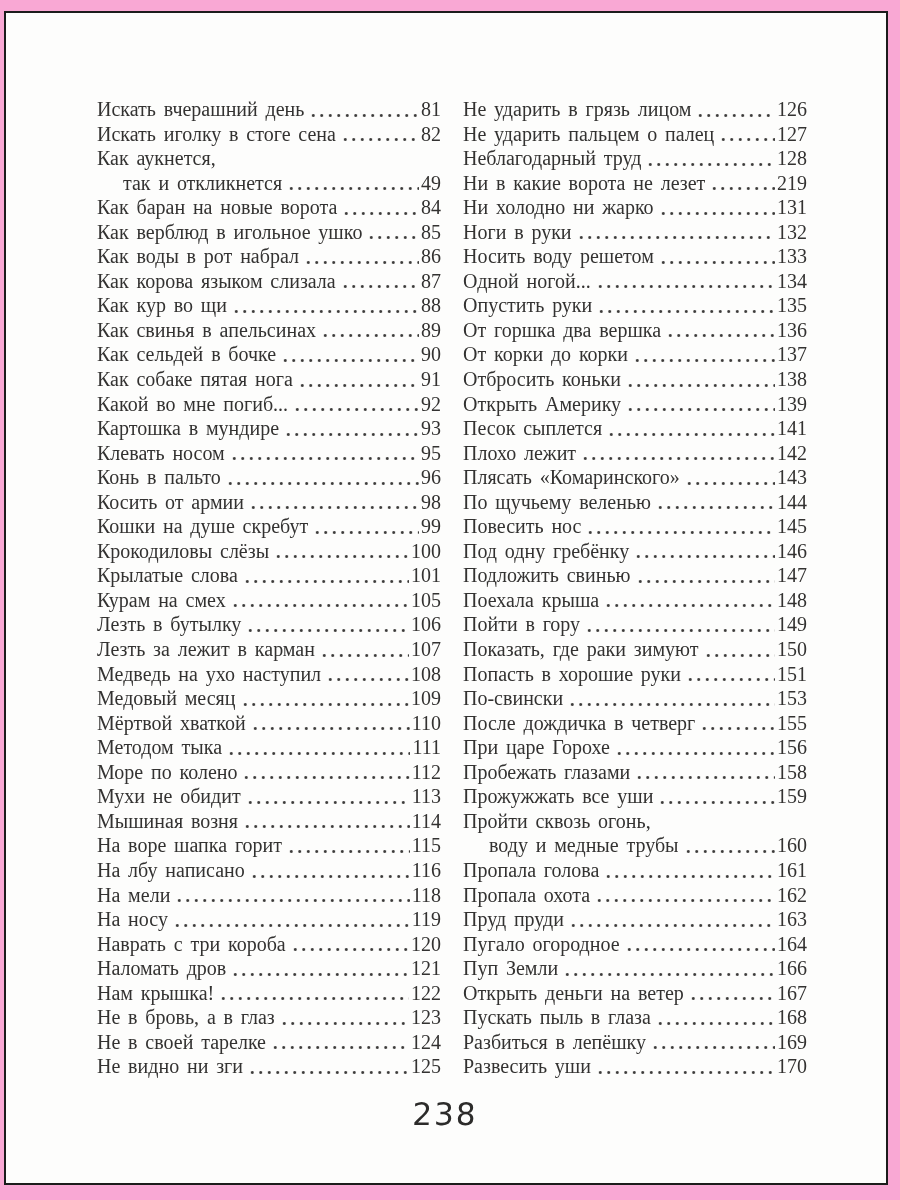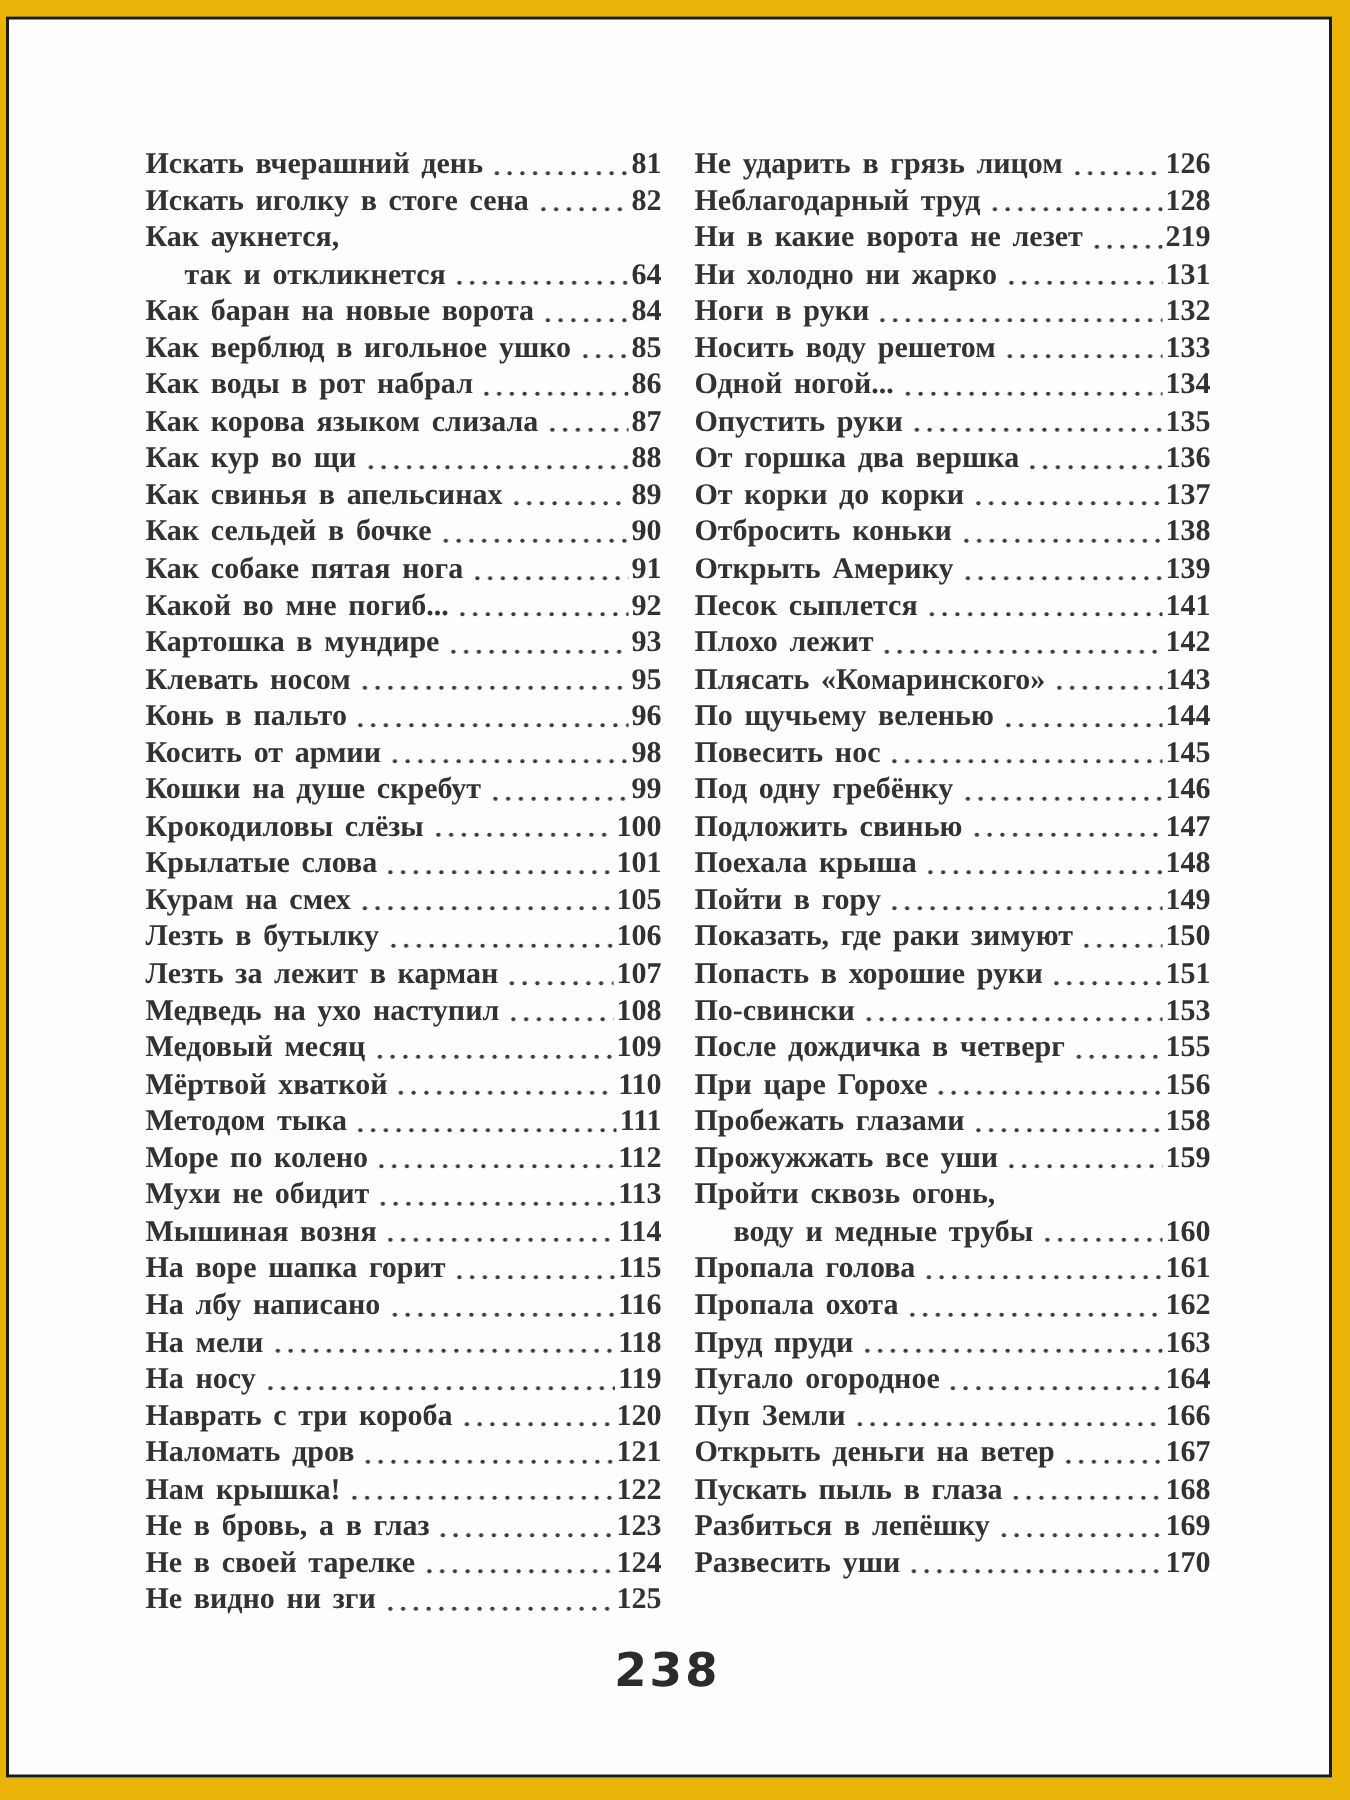--- a/index.html
+++ b/index.html
@@ -4,24 +4,23 @@
 <style>
   html, body {
     margin: 0;
     padding: 0;
     background: #f6f6f4;
   }
   .canvas {
     position: relative;
     width: 900px;
     height: 1200px;
-    background: #eab308;
+    background: #f9a8d4;
     overflow: hidden;
     font-family: "Liberation Serif", "DejaVu Serif", serif;
-    font-weight: bold;
   }
   .frame {
     position: absolute;
     left: 4px;
     top: 11px;
     width: 884px;
     height: 1174px;
     border: 2px solid #1c1c1c;
     background: #fdfdfc;
     box-sizing: border-box;
@@ -93,21 +92,21 @@
           <span class="title">Искать иголку в стоге сена</span>
           <span class="dots"></span>
           <span class="pg">82</span>
         </div>
         <div class="row">
           <span class="title">Как аукнется,</span>
         </div>
         <div class="row indent">
           <span class="title">так и откликнется</span>
           <span class="dots"></span>
-          <span class="pg">64</span>
+          <span class="pg">49</span>
         </div>
         <div class="row">
           <span class="title">Как баран на новые ворота</span>
           <span class="dots"></span>
           <span class="pg">84</span>
         </div>
         <div class="row">
           <span class="title">Как верблюд в игольное ушко</span>
           <span class="dots"></span>
           <span class="pg">85</span>
@@ -281,20 +280,25 @@
           <span class="title">Не видно ни зги</span>
           <span class="dots"></span>
           <span class="pg">125</span>
         </div>
       </div>
     <div class="col" id="col-right">
         <div class="row">
           <span class="title">Не ударить в грязь лицом</span>
           <span class="dots"></span>
           <span class="pg">126</span>
+        </div>
+        <div class="row">
+          <span class="title">Не ударить пальцем о палец</span>
+          <span class="dots"></span>
+          <span class="pg">127</span>
         </div>
         <div class="row">
           <span class="title">Неблагодарный труд</span>
           <span class="dots"></span>
           <span class="pg">128</span>
         </div>
         <div class="row">
           <span class="title">Ни в какие ворота не лезет</span>
           <span class="dots"></span>
           <span class="pg">219</span>

